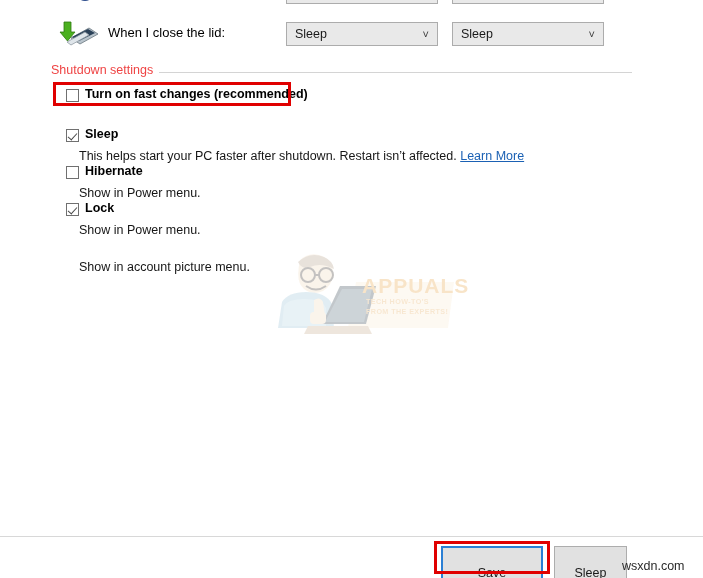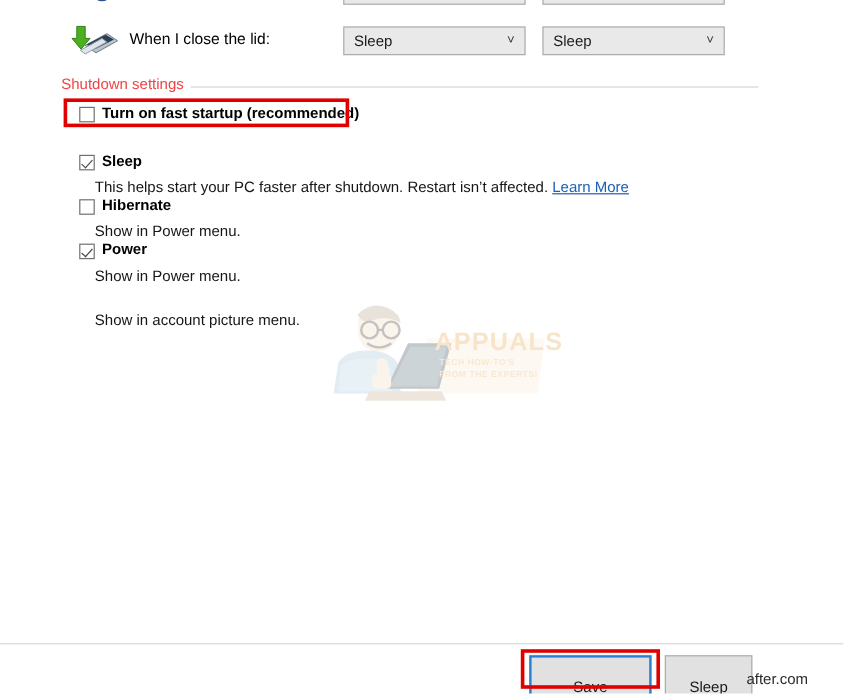--- a/index.html
+++ b/index.html
@@ -291,21 +291,21 @@
   <div class="combo" id="combo-lid-plugged">
     <span>Sleep</span>
     <span class="chev">˅</span>
   </div>
 
   <div id="group-rule"></div>
   <div id="group-header">Shutdown settings</div>
 
   <div class="cb-row" id="row-fast-startup">
     <span class="cbox"></span>
-    <span class="cb-label">Turn on fast startup (recommended)</span>
+    <span class="cb-label">Turn on fast changes (recommended)</span>
   </div>
   <div class="sub-desc" id="desc-fast-startup">
     <span>This helps start your PC faster after shutdown. Restart isn’t affected.</span>
     <span id="learn-more">Learn More</span>
   </div>
   <div id="fast-startup-highlight"></div>
 
   <div class="cb-row" id="row-sleep">
     <span class="cbox checked"></span>
     <span class="cb-label">Sleep</span>
@@ -313,21 +313,21 @@
   <div class="sub-desc" id="desc-sleep">Show in Power menu.</div>
 
   <div class="cb-row" id="row-hibernate">
     <span class="cbox"></span>
     <span class="cb-label">Hibernate</span>
   </div>
   <div class="sub-desc" id="desc-hibernate">Show in Power menu.</div>
 
   <div class="cb-row" id="row-lock">
     <span class="cbox checked"></span>
-    <span class="cb-label">Power</span>
+    <span class="cb-label">Lock</span>
   </div>
   <div class="sub-desc" id="desc-lock">Show in account picture menu.</div>
 
   <div id="watermark">
     <svg viewBox="0 0 206 92" width="206" height="92">
       <polygon points="108,30 206,30 200,76 100,76" fill="#f4d9b0" opacity="0.55"></polygon>
       <path d="M52 8 q10 -9 22 -4 q12 5 11 18 q-1 12 -10 17 q-10 5 -19 -2 q-9 -7 -4 -29 z" fill="#f0dcc0"></path>
       <path d="M50 10 q12 -11 26 -5 q9 4 10 12 q-13 -7 -24 -2 q-8 3 -12 -5 z" fill="#b5a08c"></path>
       <circle cx="60" cy="23" r="7" fill="none" stroke="#3e3a36" stroke-width="2"></circle>
       <circle cx="78" cy="23" r="7" fill="none" stroke="#3e3a36" stroke-width="2"></circle>
@@ -343,15 +343,15 @@
     </svg>
     <div id="watermark-brand">APPUALS</div>
     <div id="watermark-tagline">TECH HOW-TO'S FROM THE EXPERTS!</div>
   </div>
 
   <div id="footer-rule"></div>
   <button class="btn" id="btn-save">Save changes</button>
   <button class="btn" id="btn-cancel">Sleep</button>
   <div id="save-highlight"></div>
 
-  <div id="site-watermark">after.com</div>
+  <div id="site-watermark">wsxdn.com</div>
 
 </div>
 
 </body></html>

